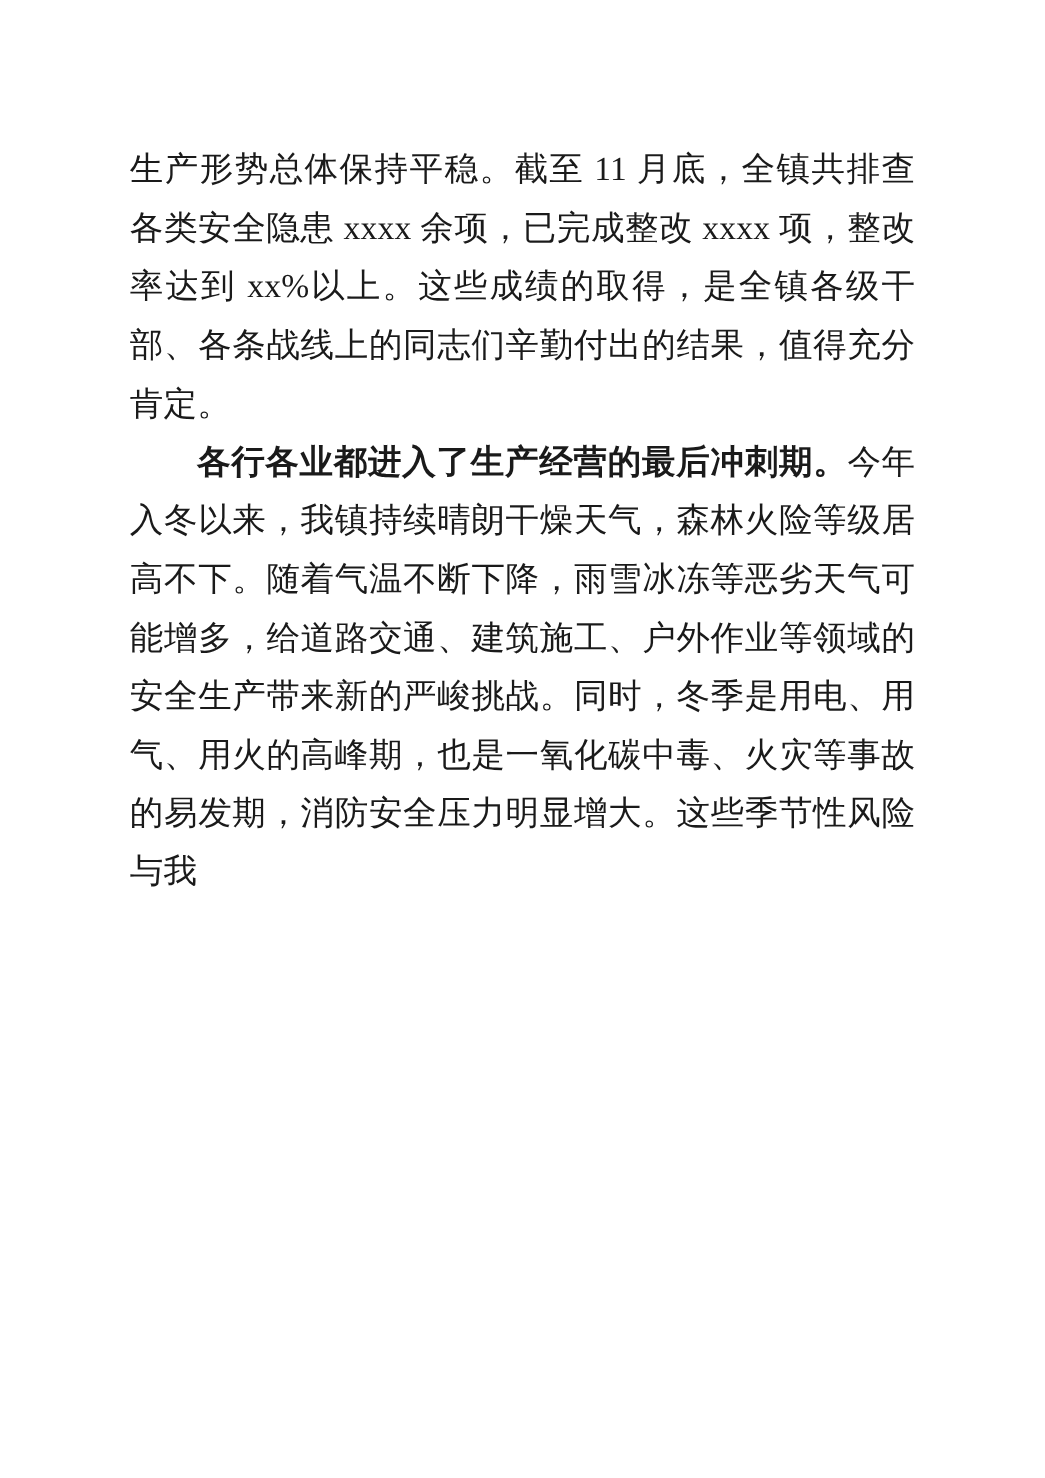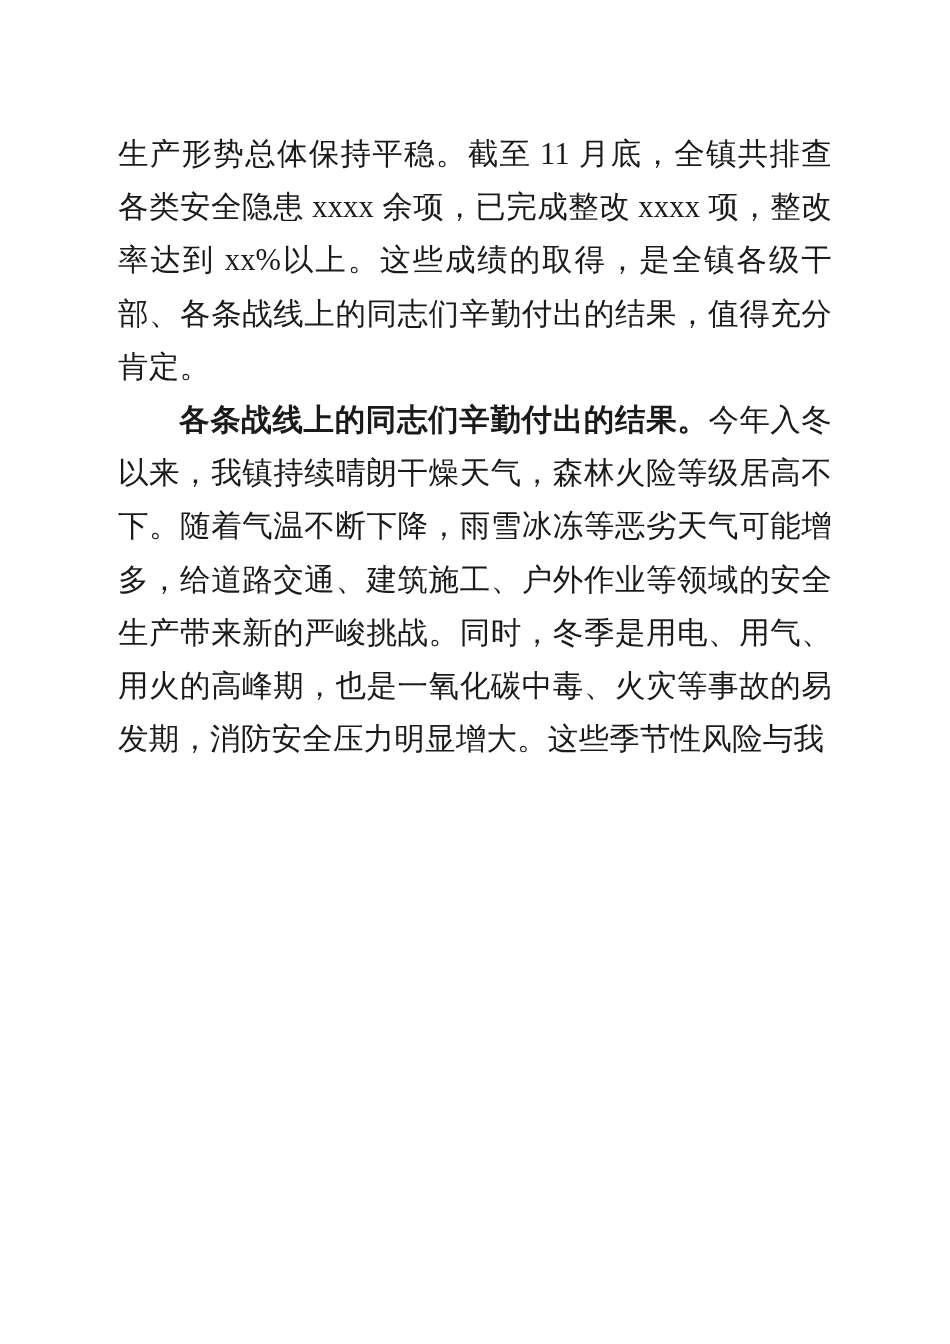--- a/index.html
+++ b/index.html
@@ -50,17 +50,17 @@
 <div class="page">
   <div class="doc-body">
 
     <p class="para no-indent">
       <span>生产形势总体保持平稳。截至 11 月底，全镇共排查各类安全隐患 xxxx 余项，已完成整改 xxxx 项，整改率达到 xx%以上。这些成绩的取得，是全镇各级干部、各条战线上的同志们辛勤付出的结果，值得充分肯定。</span>
     </p>
 
 
 
     <p class="para">
-      <span class="lead">各条战线上的同志们辛勤付出的结果。</span><span>今年入冬以来，我镇持续晴朗干燥天气，森林火险等级居高不下。随着气温不断下降，雨雪冰冻等恶劣天气可能增多，给道路交通、建筑施工、户外作业等领域的安全生产带来新的严峻挑战。同时，冬季是用电、用气、用火的高峰期，也是一氧化碳中毒、火灾等事故的易发期，消防安全压力明显增大。这些季节性风险与我</span>
+      <span class="lead">各行各业都进入了生产经营的最后冲刺期。</span><span>今年入冬以来，我镇持续晴朗干燥天气，森林火险等级居高不下。随着气温不断下降，雨雪冰冻等恶劣天气可能增多，给道路交通、建筑施工、户外作业等领域的安全生产带来新的严峻挑战。同时，冬季是用电、用气、用火的高峰期，也是一氧化碳中毒、火灾等事故的易发期，消防安全压力明显增大。这些季节性风险与我</span>
     </p>
 
   </div>
 </div>
 
 </body></html>

